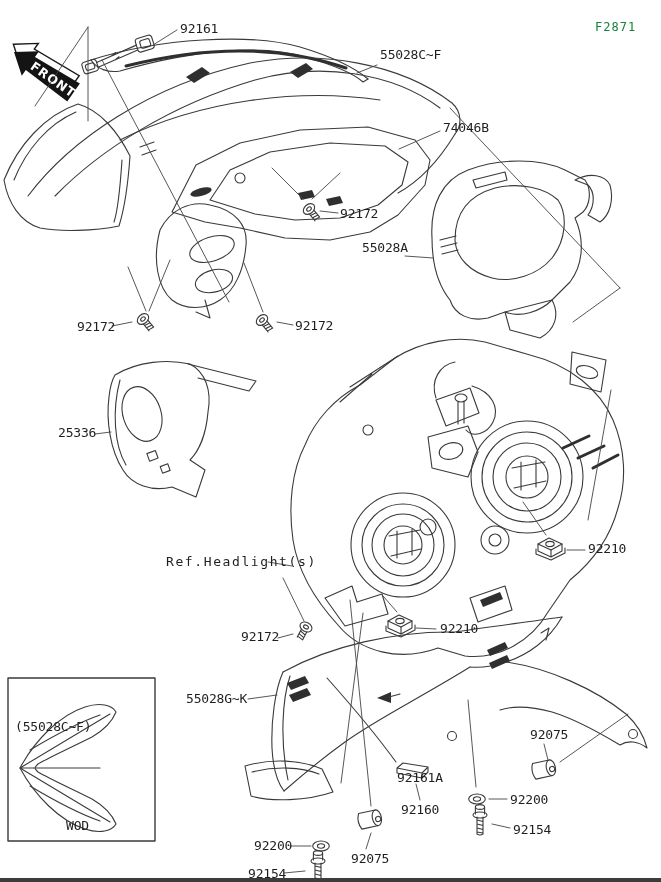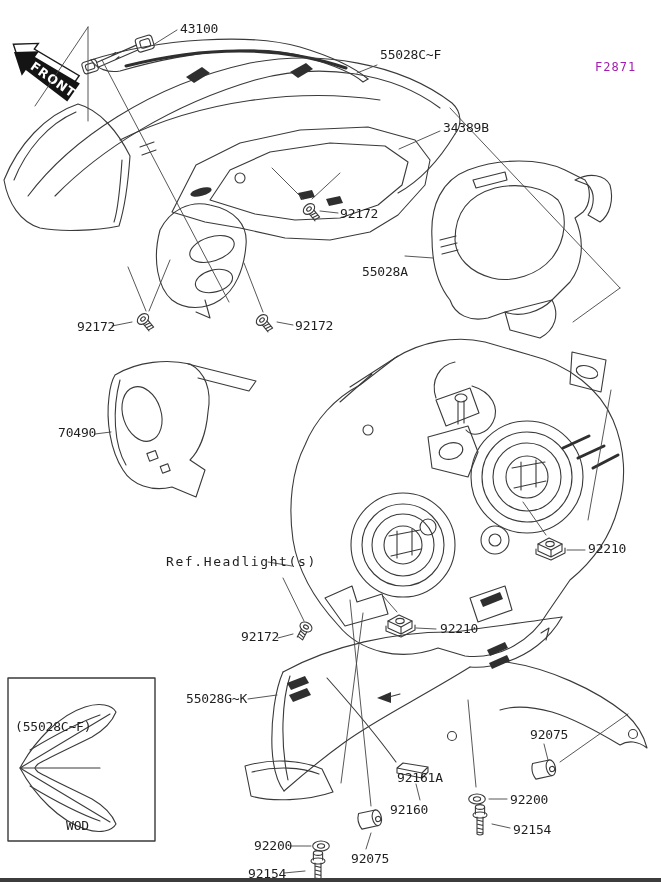--- a/index.html
+++ b/index.html
@@ -2,21 +2,21 @@
 <html><head>
 <meta charset="utf-8">
 <style>
   html,body{margin:0;padding:0;background:#e8e8e8;}
   .stage{position:relative;width:661px;height:882px;background:#ffffff;overflow:hidden;
          font-family:"DejaVu Sans Mono",monospace;}
   .stage svg{position:absolute;left:0;top:0;}
   .lbl{position:absolute;font:13px "DejaVu Sans Mono",monospace;color:#1f1f1f;
        white-space:nowrap;letter-spacing:-0.2px;}
   .sp{letter-spacing:1.6px;}
-  .code{color:#a21caf;font-size:12px;letter-spacing:1px;margin-top:40px;}
+  .code{color:#15803d;font-size:12px;letter-spacing:1px;}
   .ln{fill:none;stroke:#3a3a3a;stroke-width:1.1;stroke-linejoin:round;stroke-linecap:round;}
   .ld{fill:none;stroke:#444;stroke-width:0.9;stroke-linecap:round;}
   .fl{fill:#2f2f2f;stroke:none;}
   .thick{fill:none;stroke:#2f2f2f;stroke-width:3;stroke-linecap:round;}
   .botbar{position:absolute;left:0;bottom:0;width:661px;height:4px;background:#3c3c3c;}
 </style>
 </head>
 <body>
 
 <div class="stage">
@@ -216,39 +216,39 @@
   <use href="#nut" transform="translate(550,547)"></use>
   <use href="#wash" transform="translate(321,846)"></use>
   <use href="#wash" transform="translate(477,799)"></use>
   <use href="#bolt" transform="translate(318,866)"></use>
   <use href="#bolt" transform="translate(480,820)"></use>
   <use href="#damp" transform="translate(371,819) rotate(-12)"></use>
   <use href="#damp" transform="translate(545,769) rotate(-12)"></use>
   <use href="#pad" transform="translate(412,771)"></use>
 </svg>
 
-<span class="lbl" style="left:180px;top:21px">43100</span>
+<span class="lbl" style="left:180px;top:21px">92161</span>
 <span class="lbl code" style="left:595px;top:20px">F2871</span>
 <span class="lbl" style="left:380px;top:47px">55028C~F</span>
-<span class="lbl" style="left:443px;top:120px">34389B</span>
+<span class="lbl" style="left:443px;top:120px">74046B</span>
 <span class="lbl" style="left:340px;top:206px">92172</span>
-<span class="lbl" style="left:362px;top:264px">55028A</span>
+<span class="lbl" style="left:362px;top:240px">55028A</span>
 <span class="lbl" style="left:77px;top:319px">92172</span>
 <span class="lbl" style="left:295px;top:318px">92172</span>
-<span class="lbl" style="left:58px;top:425px">70490</span>
+<span class="lbl" style="left:58px;top:425px">25336</span>
 <span class="lbl sp" style="left:166px;top:554px">Ref.Headlight(s)</span>
 <span class="lbl" style="left:588px;top:541px">92210</span>
 <span class="lbl" style="left:241px;top:629px">92172</span>
 <span class="lbl" style="left:440px;top:621px">92210</span>
 <span class="lbl" style="left:186px;top:691px">55028G~K</span>
 <span class="lbl" style="left:15px;top:719px">(55028C~F)</span>
 <span class="lbl" style="left:66px;top:818px">WOD</span>
 <span class="lbl" style="left:530px;top:727px">92075</span>
 <span class="lbl" style="left:510px;top:792px">92200</span>
 <span class="lbl" style="left:513px;top:822px">92154</span>
-<span class="lbl" style="left:390px;top:802px">92160</span>
+<span class="lbl" style="left:401px;top:802px">92160</span>
 <span class="lbl" style="left:397px;top:770px">92161A</span>
 <span class="lbl" style="left:351px;top:851px">92075</span>
 <span class="lbl" style="left:254px;top:838px">92200</span>
 <span class="lbl" style="left:248px;top:866px">92154</span>
 
 <div class="botbar"></div>
 </div>
 
 </body></html>

